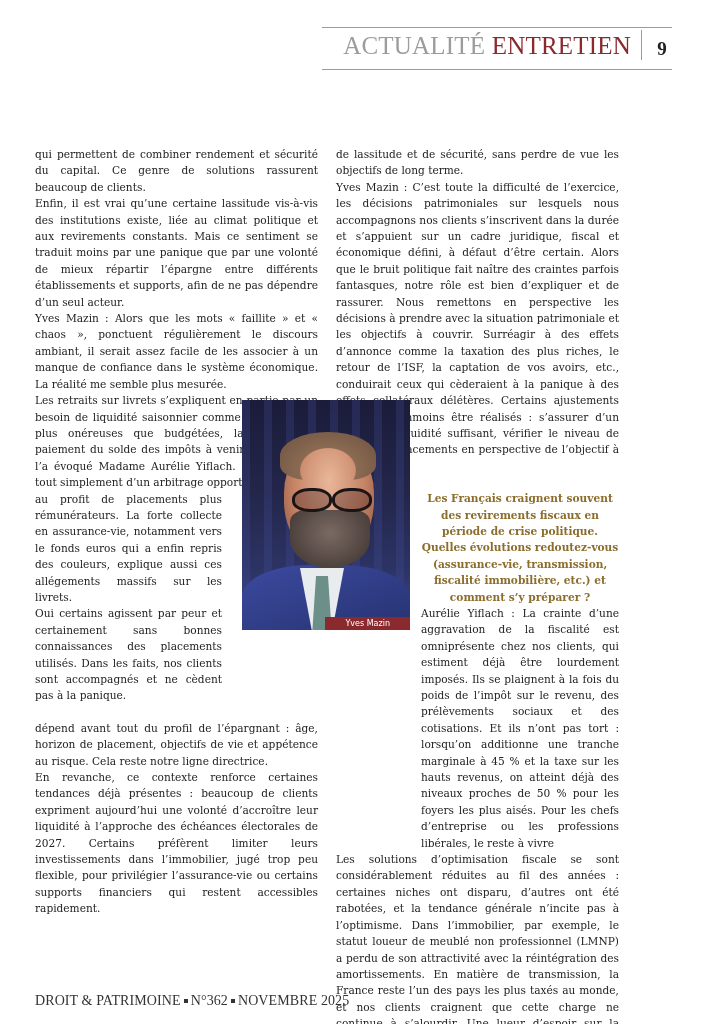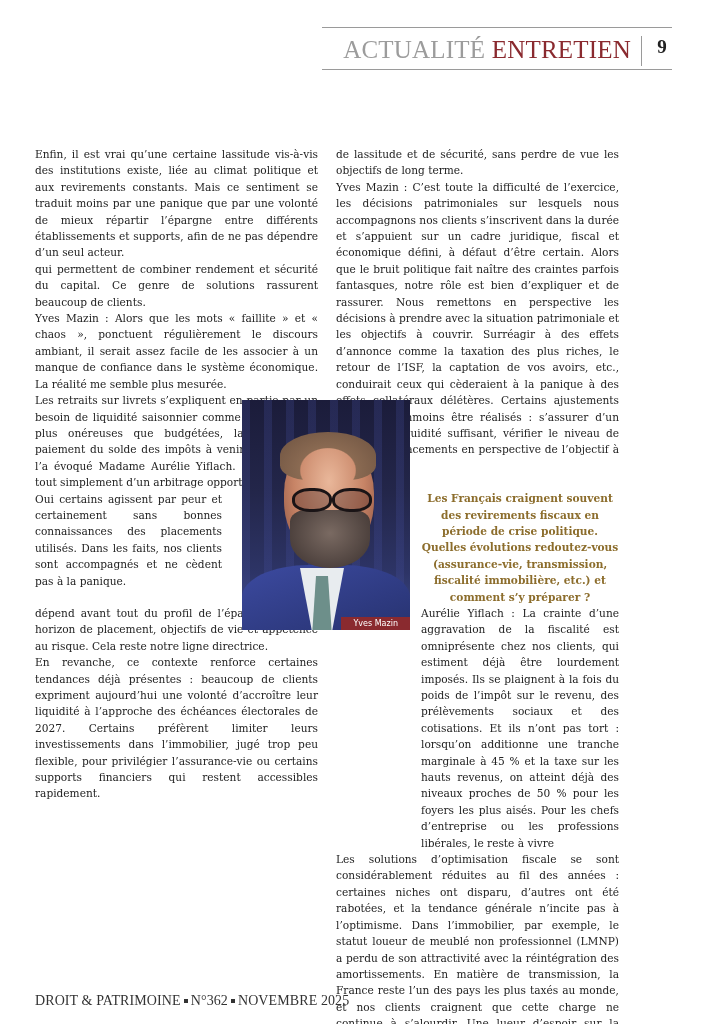--- a/index.html
+++ b/index.html
@@ -1,22 +1,22 @@
 <!DOCTYPE html>
 <html><head>
   <meta charset="utf-8">
   <style>
     html, body { margin: 0; padding: 0; background: #ffffff; }
     body { width: 724px; height: 1024px; position: relative; overflow: hidden;
            font-family: "DejaVu Serif", "Liberation Serif", serif; color: #222; }
 
     .header-rule-top { position: absolute; left: 322px; top: 27px; width: 350px; height: 1px; background: #9a9a9a; }
     .header-rule-bot { position: absolute; left: 322px; top: 69px; width: 350px; height: 1px; background: #9a9a9a; }
-    .header { position: absolute; left: 322px; top: 36px; width: 350px; height: 36px;
-              display: flex; align-items: flex-start; justify-content: flex-end; }
+    .header { position: absolute; left: 322px; top: 24px; width: 350px; height: 36px;
+              display: flex; align-items: flex-end; justify-content: flex-end; }
     .h-title { font-family: "Liberation Serif", serif; font-size: 25px; letter-spacing: 0.2px; white-space: nowrap; }
     .h-grey { color: #9c9c9c; }
     .h-red { color: #8a2a2f; }
     .h-sep { width: 1px; height: 30px; background: #9a9a9a; margin: 0 10px 0 10px; }
     .h-num { font-family: "Liberation Serif", serif; font-size: 19px; font-weight: bold; color: #222; width: 20px; text-align: center; }
 
     .col { position: absolute; font-size: 10.6px; line-height: 16.4px; text-align: justify; }
     .col p { margin: 0; }
     .col-left { left: 35px; top: 146px; width: 283px; }
     .col-right { left: 336px; top: 146px; width: 283px; }
@@ -37,44 +37,45 @@
              background: radial-gradient(ellipse at 50% 80%, rgba(0,0,0,0) 40%, #8a6a52 42%, #6d5240 100%); }
     .photo .beard { position: absolute; left: 48px; top: 110px; width: 80px; height: 58px; border-radius: 20% 20% 50% 50%;
              background: radial-gradient(ellipse at 50% 40%, #7a6a62 0%, #4e423e 70%, #3a302e 100%); }
     .photo .glasses { position: absolute; left: 46px; top: 88px; width: 84px; height: 20px; }
     .photo .glasses span { position: absolute; top: 0; width: 34px; height: 18px; border: 3px solid #1a1416; border-radius: 45%; background: rgba(60,30,30,0.35); }
     .photo .suit { position: absolute; left: 0; top: 165px; width: 168px; height: 80px;
              background: linear-gradient(160deg, #3c4aa0 0%, #2e3a80 60%, #25306a 100%); border-radius: 40% 40% 0 0; }
     .photo .shirt { position: absolute; left: 58px; top: 168px; width: 44px; height: 70px; background: #e8ecef; clip-path: polygon(0 0, 100% 0, 70% 100%, 30% 100%); }
     .photo .tie { position: absolute; left: 70px; top: 176px; width: 20px; height: 60px; background: #6d8f8a; clip-path: polygon(20% 0, 80% 0, 100% 100%, 0 100%); }
     .caption { position: absolute; right: 0; bottom: 0; background: #8a2a2f; color: #fff;
-             font-family: "DejaVu Sans", "Liberation Sans", sans-serif; font-size: 8px; padding: 2px 12px; }
+             font-family: "DejaVu Sans", "Liberation Sans", sans-serif; font-size: 8px; padding: 2px 20px; }
 
     .footer { position: absolute; left: 35px; top: 993px; font-family: "Liberation Serif", serif; font-size: 14px; color: #333; letter-spacing: 0.1px; white-space: nowrap; }
     .footer .sq { display: inline-block; width: 4px; height: 4px; background: #333; margin: 0 3px 1px 3px; vertical-align: middle; }
   </style>
 </head>
 <body>
 
 <div class="header-rule-top"></div>
 <div class="header">
   <span class="h-title">
     <span class="h-grey">ACTUALITÉ</span>
     <span class="h-red">ENTRETIEN</span>
   </span>
   <span class="h-sep"></span>
   <span class="h-num">9</span>
 </div>
 <div class="header-rule-bot"></div>
 
 <div class="col col-left">
+  <p>qui permettent de combiner rendement et sécurité du capital. Ce genre de solutions rassurent beaucoup de clients.</p>
   <p>Enfin, il est vrai qu’une certaine lassitude vis-à-vis des institutions existe, liée au climat politique et aux revirements constants. Mais ce sentiment se traduit moins par une panique que par une volonté de mieux répartir l’épargne entre différents établissements et supports, afin de ne pas dépendre d’un seul acteur.</p>
-  <p>qui permettent de combiner rendement et sécurité du capital. Ce genre de solutions rassurent beaucoup de clients.</p>
   <p><span class="b">Yves Mazin :</span><span> Alors que les mots « faillite » et « chaos », ponctuent régulièrement le discours ambiant, il serait assez facile de les associer à un manque de confiance dans le système économique. La réalité me semble plus mesurée.</span></p>
   <p>Les retraits sur livrets s’expliquent en partie par un besoin de liquidité saisonnier comme des vacances plus onéreuses que budgétées, la rentrée, le paiement du solde des impôts à venir, etc., comme l’a évoqué Madame Aurélie Yiflach. Il s’agit aussi tout simplement d’un arbitrage opportuniste</p>
+  <p class="narrow-l">au profit de placements plus rémunérateurs. La forte collecte en assurance-vie, notamment vers le fonds euros qui a enfin repris des couleurs, explique aussi ces allégements massifs sur les livrets.</p>
   <p class="narrow-l">Oui certains agissent par peur et certainement sans bonnes connaissances des placements utilisés. Dans les faits, nos clients sont accompagnés et ne cèdent pas à la panique.</p>
   <div class="gap"></div>
   <p>dépend avant tout du profil de l’épargnant : âge, horizon de placement, objectifs de vie et appétence au risque. Cela reste notre ligne directrice.</p>
   <p>En revanche, ce contexte renforce certaines tendances déjà présentes : beaucoup de clients expriment aujourd’hui une volonté d’accroître leur liquidité à l’approche des échéances électorales de 2027. Certains préfèrent limiter leurs investissements dans l’immobilier, jugé trop peu flexible, pour privilégier l’assurance-vie ou certains supports financiers qui restent accessibles rapidement.</p>
 
 </div>
 
 <div class="col col-right">
   <p>de lassitude et de sécurité, sans perdre de vue les objectifs de long terme.</p>
   <p><span class="b">Yves Mazin :</span><span> C’est toute la difficulté de l’exercice, les décisions patrimoniales sur lesquels nous accompagnons nos clients s’inscrivent dans la durée et s’appuient sur un cadre juridique, fiscal et économique défini, à défaut d’être certain. Alors que le bruit politique fait naître des craintes parfois fantasques, notre rôle est bien d’expliquer et de rassurer. Nous remettons en perspective les décisions à prendre avec la situation patrimoniale et les objectifs à couvrir. Surréagir à des effets d’annonce comme la taxation des plus riches, le retour de l’ISF, la captation de vos avoirs, etc., conduirait ceux qui cèderaient à la panique à des effets collatéraux délétères. Certains ajustements peuvent néanmoins être réalisés : s’assurer d’un niveau de liquidité suffisant, vérifier le niveau de risque des placements en perspective de l’objectif à couvrir, etc.</span></p>

